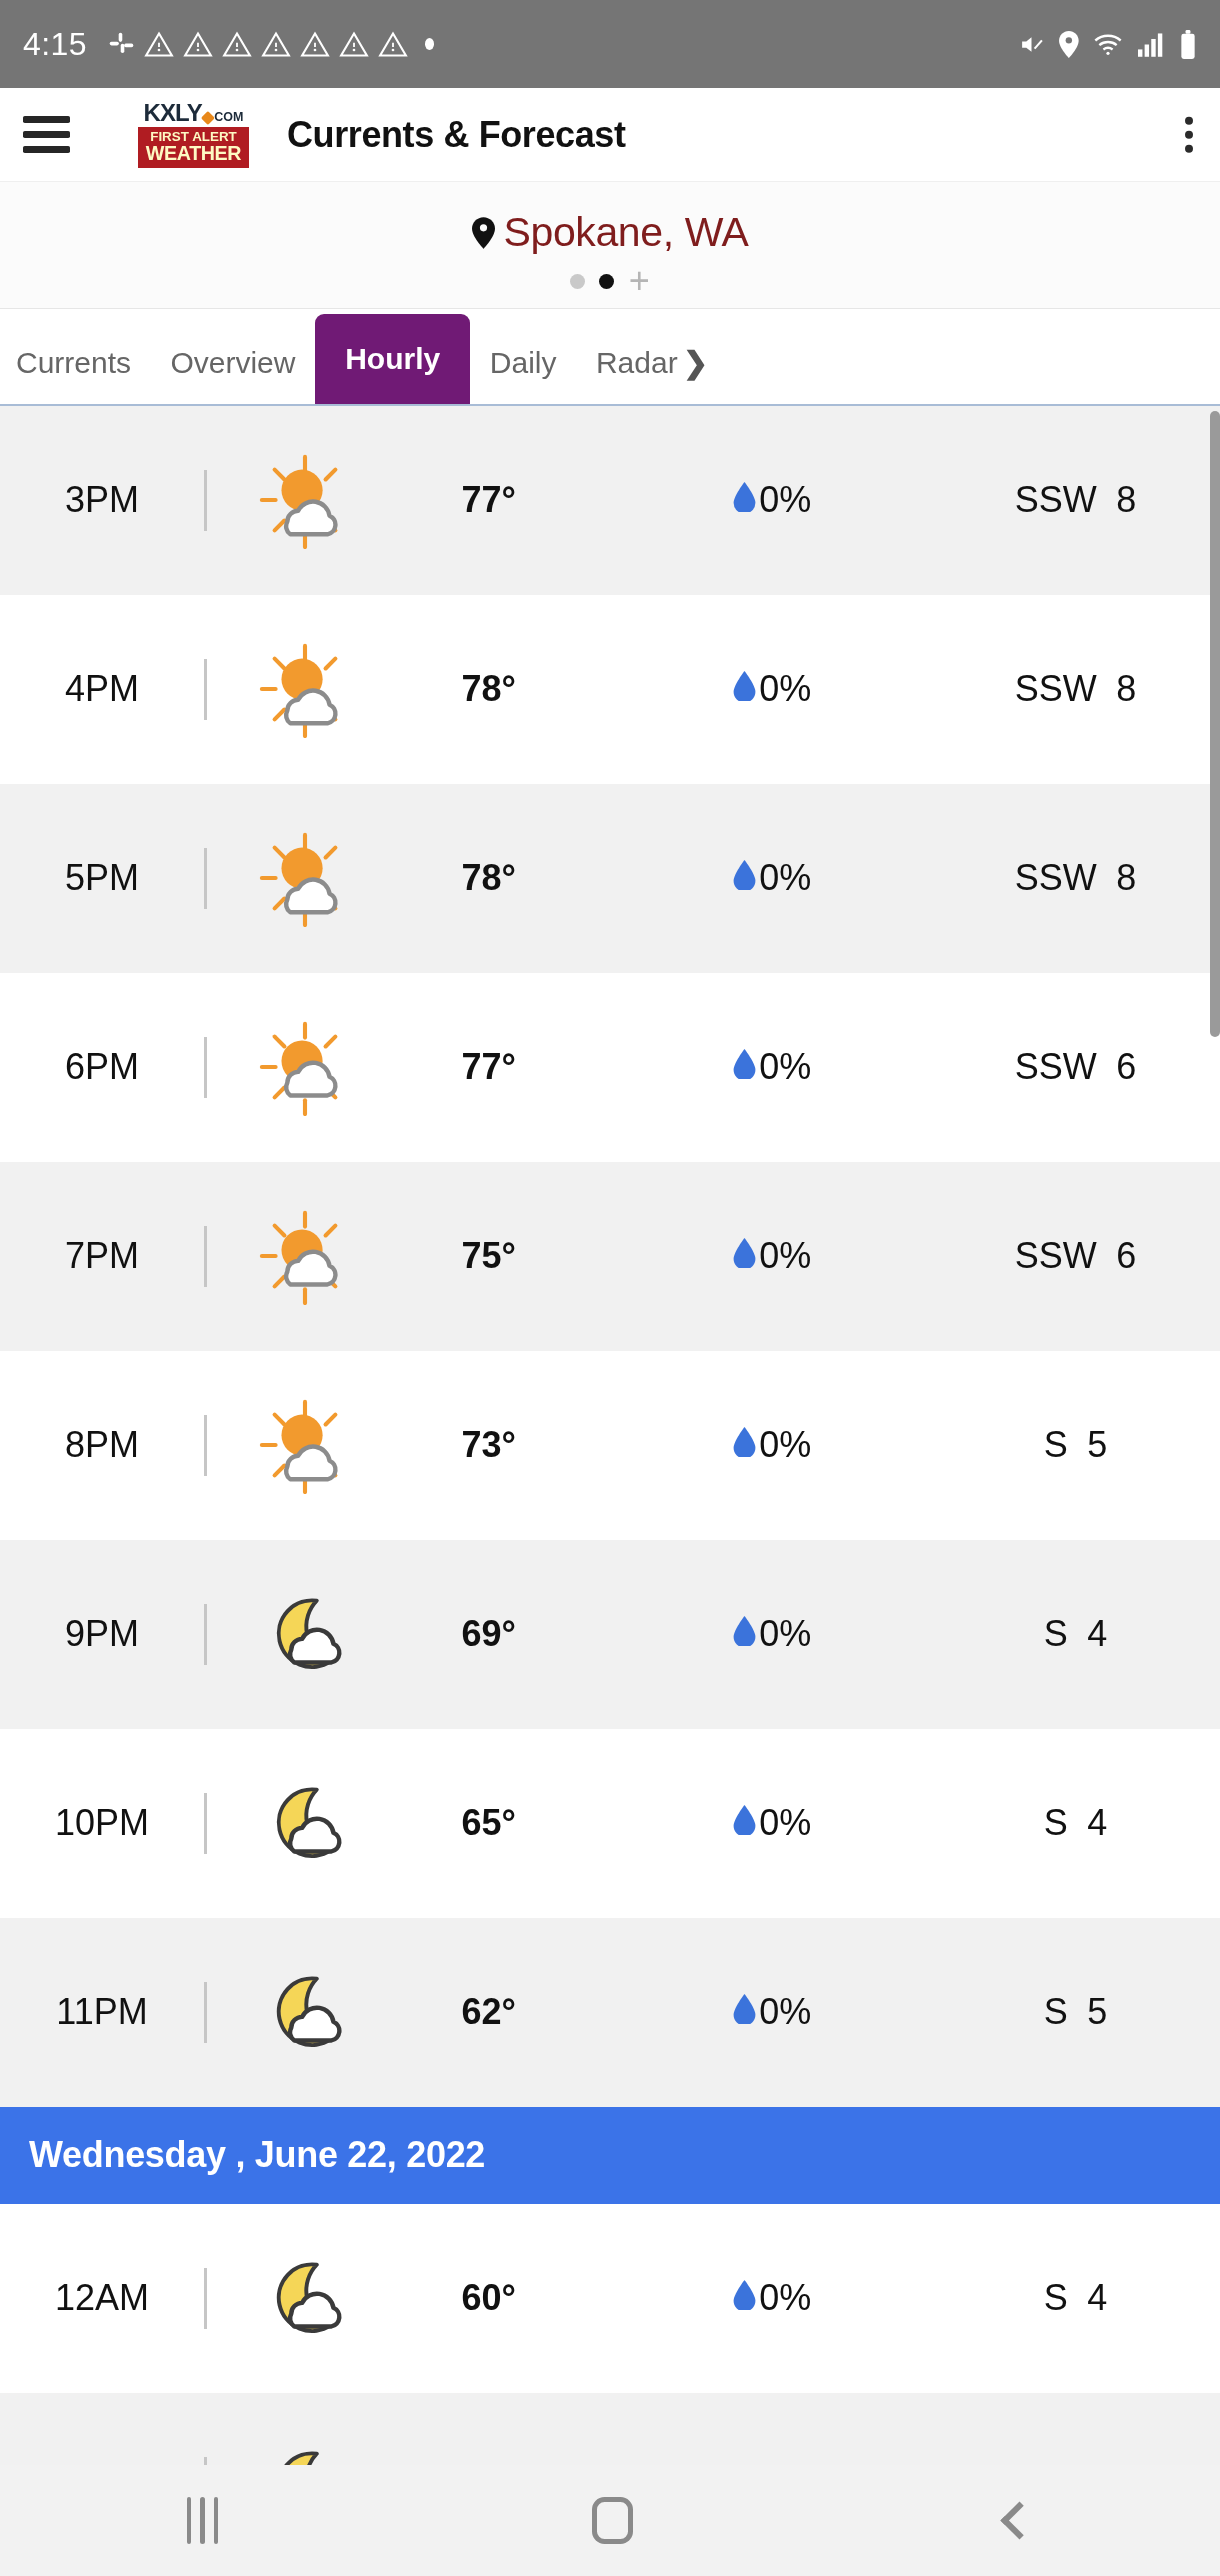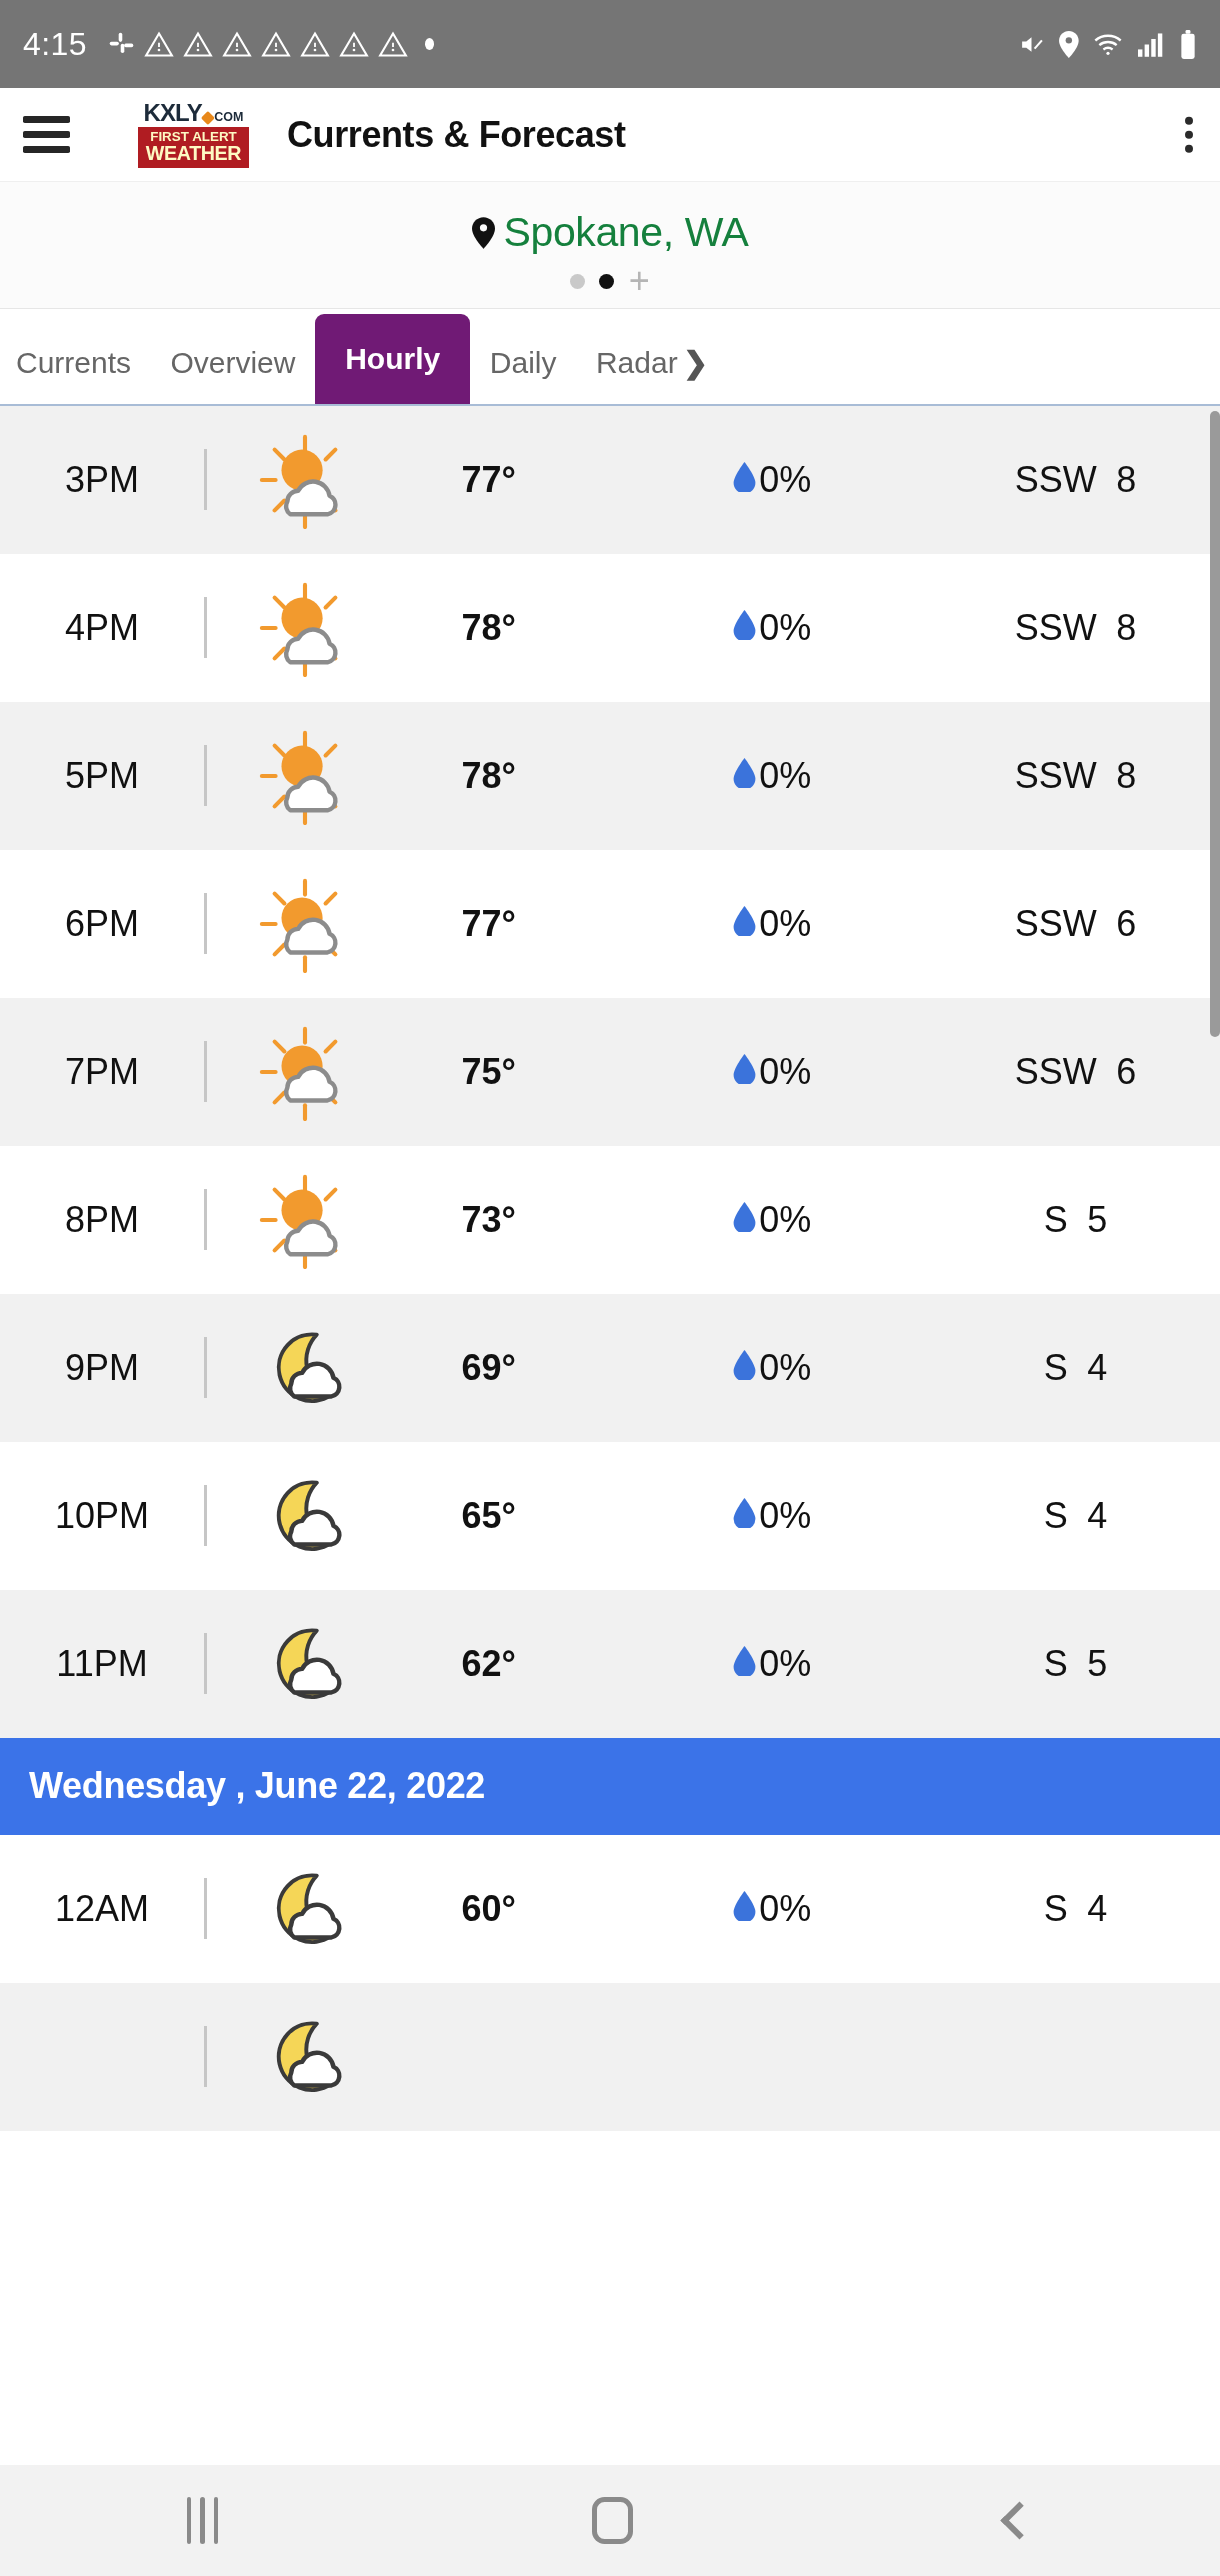--- a/index.html
+++ b/index.html
@@ -43,21 +43,21 @@
   .logo-weather { font-size: 19.7px; font-weight: bold; line-height: 1; letter-spacing: -0.4px; }
   .appbar-title { font-size: 36px; font-weight: bold; color: #111; margin-left: 38px; letter-spacing: -0.4px; }
   .kebab { position: absolute; right: 27px; top: 50%; transform: translateY(-50%); display: flex; flex-direction: column; gap: 6.3px; cursor: pointer; }
   .kebab i { display: block; width: 8px; height: 8px; border-radius: 50%; background: #2b2b2b; }
 
   
   .location {
     background: #fbfbfb; flex-shrink: 0; padding: 27px 0 16px;
     text-align: center; border-bottom: 0.9px solid #e6e6e6;
   }
-  .loc-main { font-size: 41px; color: #15803d; display: inline-flex; align-items: center; letter-spacing: -0.4px; }
+  .loc-main { font-size: 41px; color: #7f1d1d; display: inline-flex; align-items: center; letter-spacing: -0.4px; }
   .pin { width: 23px; height: 32px; margin-right: 9px; }
   .loc-sub { font-size: 26px; color: #333; margin-top: 9px; }
   .dots { margin-top: 14.3px; display: flex; justify-content: center; align-items: center; gap: 14.3px; }
   .dots .d { width: 15px; height: 15px; border-radius: 50%; background: #c9c9c9; }
   .dots .d.active { background: #111; }
   .dots .plus { color: #b5b5b5; font-size: 36px; line-height: 0.6; font-weight: 300; }
 
   
   .tabs {
     height: 97px; flex-shrink: 0; background: #fff;
@@ -72,21 +72,21 @@
   .tab:first-child { padding-left: 16px; }
   .tab.active {
     background: #701a75; color: #ffffff; font-weight: bold;
     border-radius: 9px 9px 0 0; height: 90px; padding: 0 30px;
   }
   .tab .chev { margin-left: 5.4px; font-size: 30px; font-weight: bold; color: #555; }
 
   
   .listwrap { flex: 1; position: relative; overflow: hidden; background: #fff; }
   .hrow {
-    height: 148px; display: flex; align-items: center;
+    height: 189px; display: flex; align-items: center;
     background: #ffffff;
   }
   .hrow.alt { background: #f1f1f1; }
   .h-time { width: 204px; text-align: center; font-size: 36px; color: #111; }
   .h-div { width: 2.7px; height: 61px; background: #c6c6c6; }
   .h-icon { width: 197px; display: flex; align-items: center; justify-content: center; }
   .h-temp { width: 170px; text-align: center; font-size: 36px; font-weight: bold; color: #111; }
   .h-precip { flex: 1; display: flex; align-items: center; justify-content: center; font-size: 36px; color: #111; }
   .drop { width: 23px; height: 30px; margin-right: 3.6px; }
   .h-wind { width: 250px; text-align: right; padding-right: 39px; font-size: 36px; color: #111; display: flex; justify-content: center; gap: 19.7px; }

